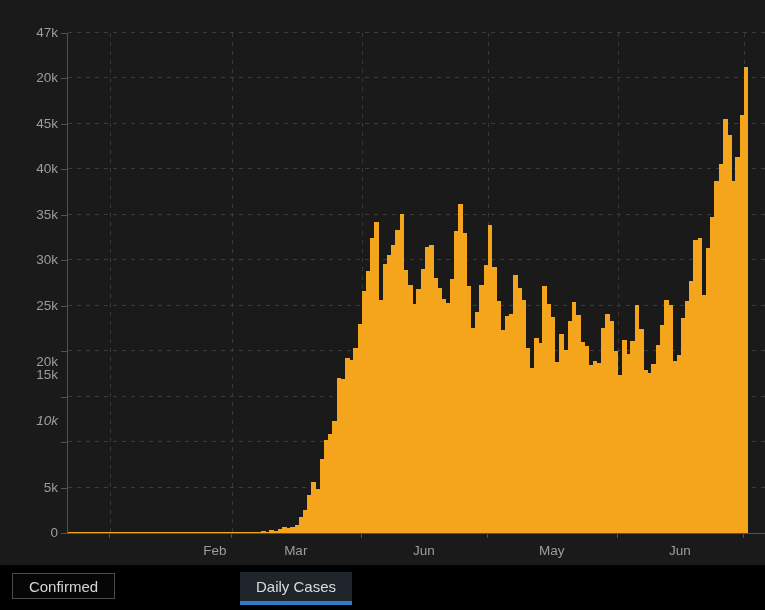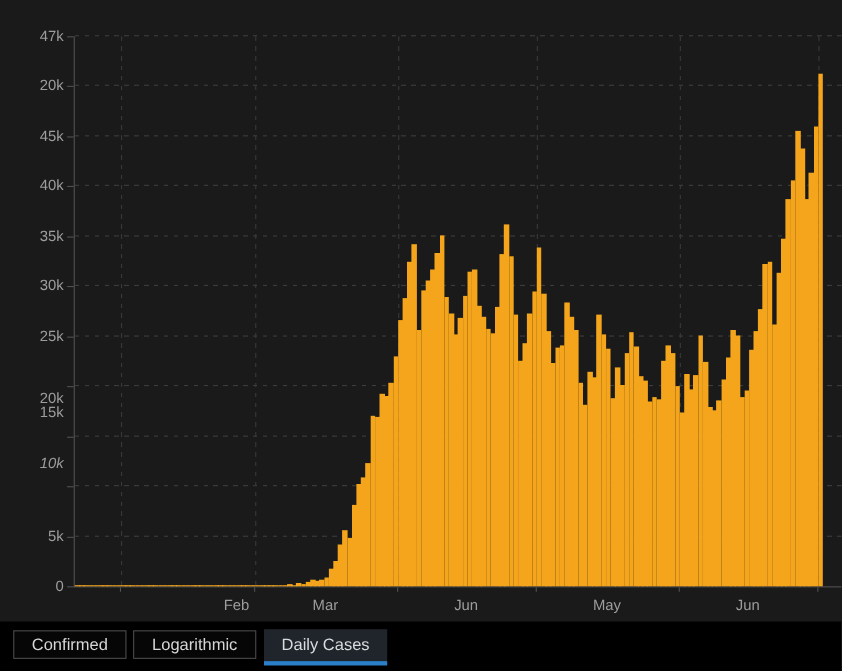--- a/index.html
+++ b/index.html
@@ -247,16 +247,15 @@
       <div class="xlabel" style="left: 167px; margin-left: 48px;">Feb</div>
       <div class="xlabel" style="left: 295.765px;">Mar</div>
       <div class="xlabel" style="left: 423.79px;">Jun</div>
       <div class="xlabel" style="left: 551.815px;">May</div>
       <div class="xlabel" style="left: 679.84px;">Jun</div>
     </div>
 </div>
 
 <div class="tabbar">
   <div class="tab plain confirmed">Confirmed</div>
-  <div class="tab plain logarithmic">Logarithmic</div>
   <div class="tab active">Daily Cases</div>
   <div class="tab-underline"></div>
 </div>
 
 </body></html>

